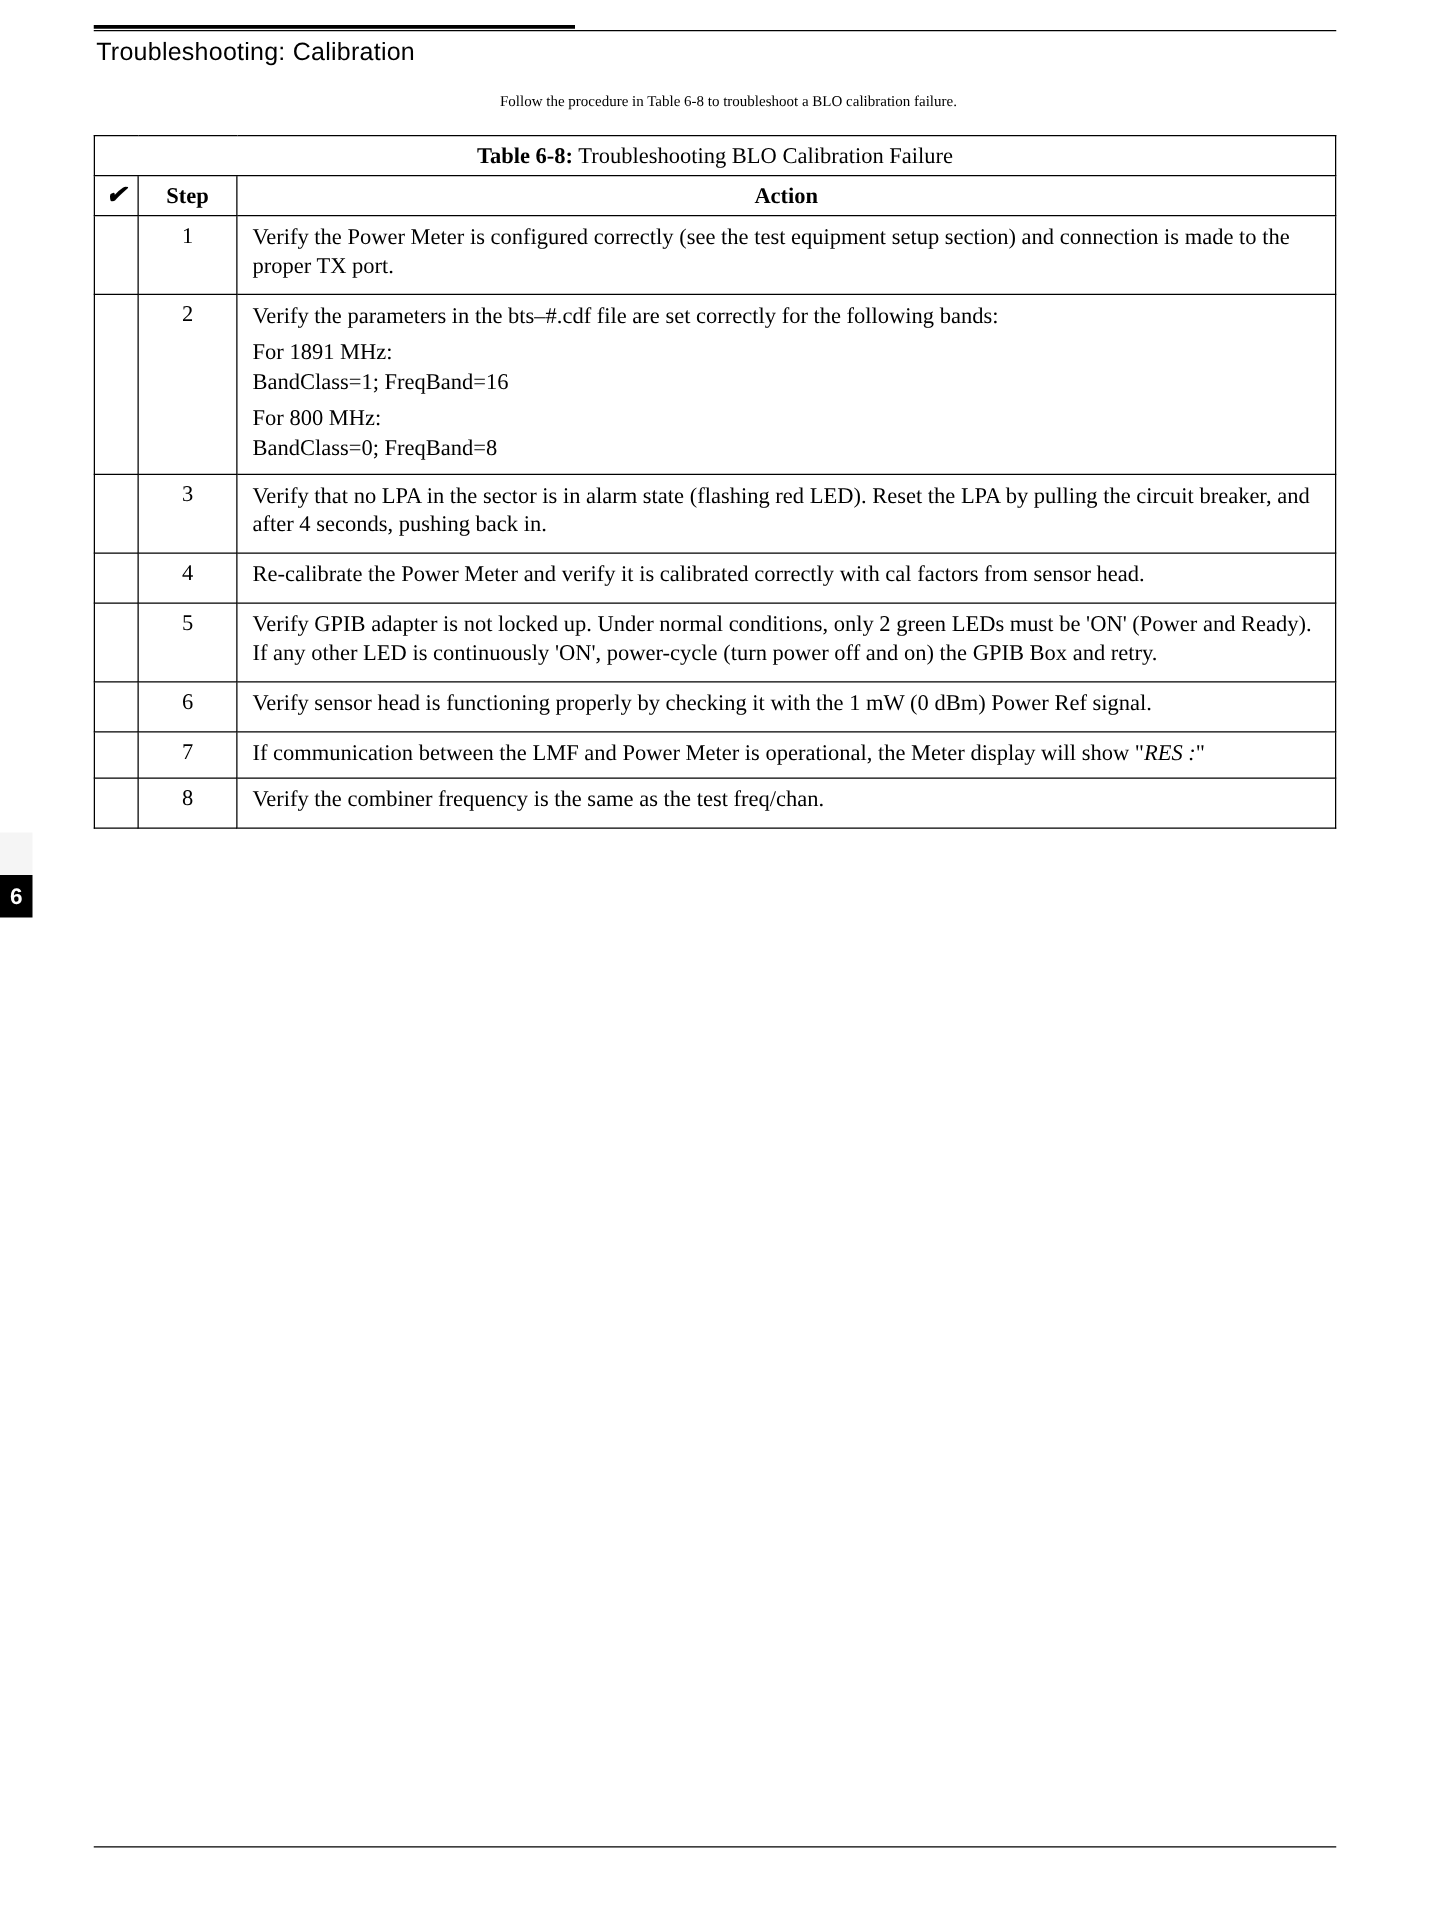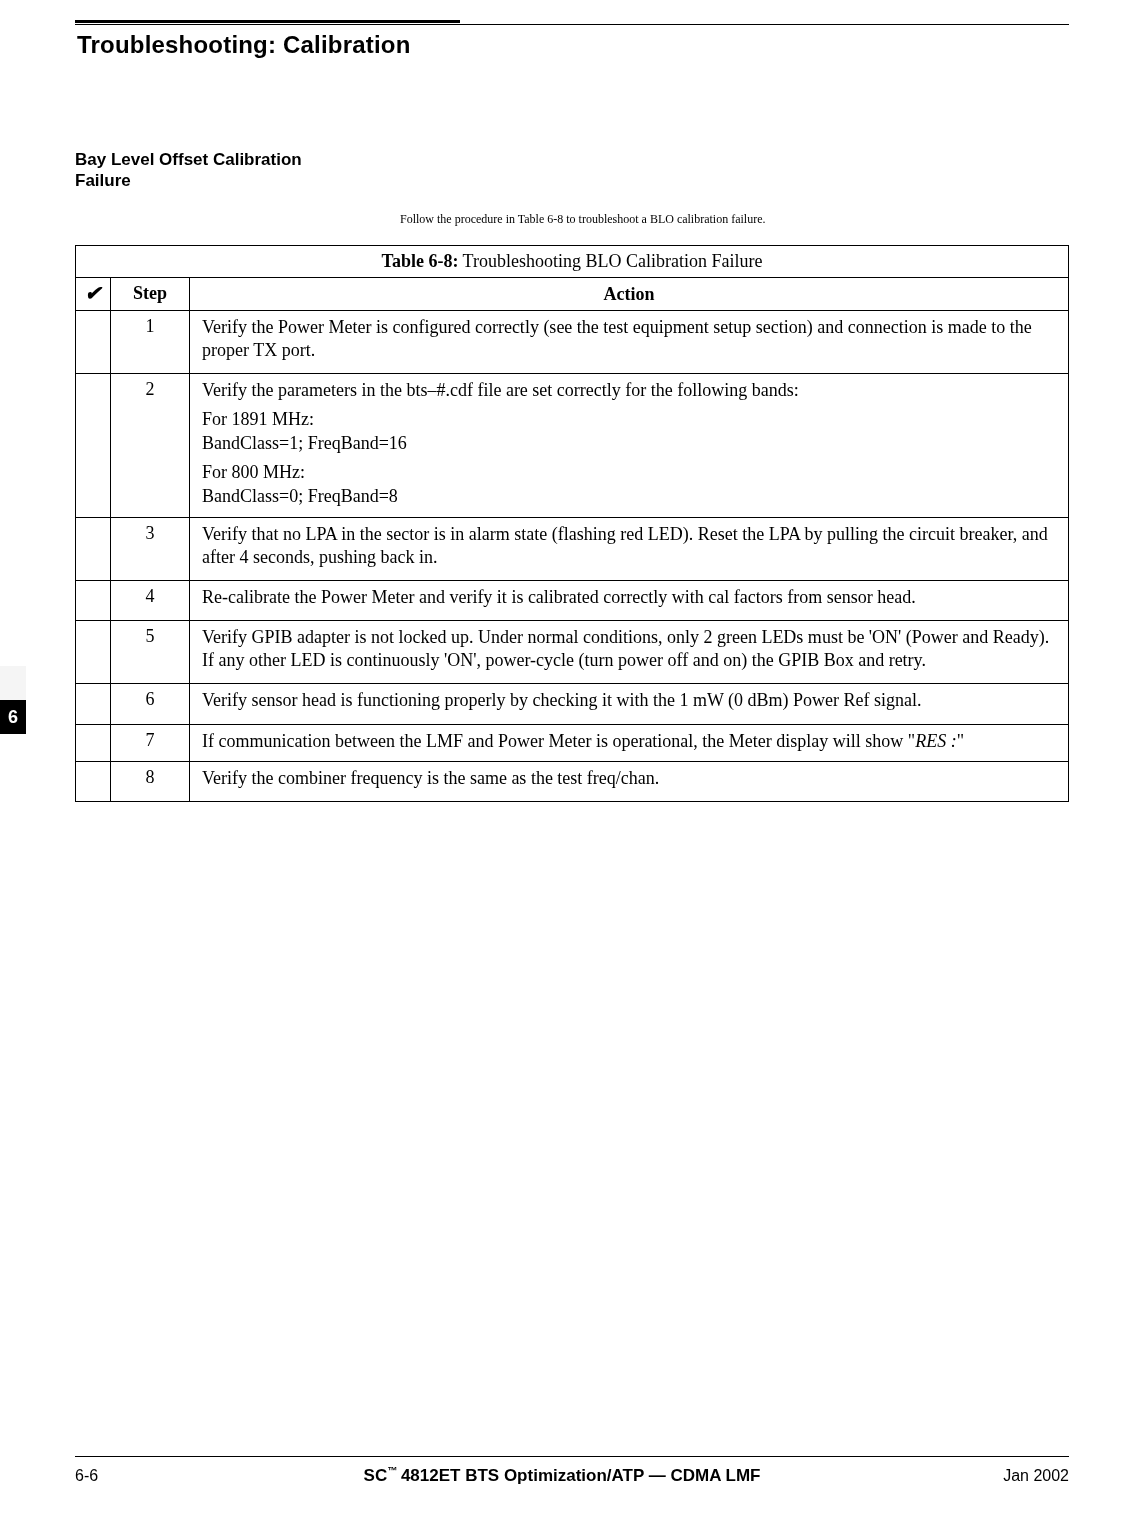--- a/index.html
+++ b/index.html
@@ -23,22 +23,22 @@
     border-top: 3px solid #000;
     width: 385px;
     margin-bottom: 1px;
   }
   .top-rule-thin {
     border-top: 1px solid #000;
     width: 100%;
   }
   .page-title {
     font-family: Arial, Helvetica, sans-serif;
-    font-weight: bold;
-    font-size: 24px;
+    font-weight: normal;
+    font-size: 20px;
     margin-top: 6px;
     margin-left: 2px;
     letter-spacing: 0.2px;
   }
   .section-heading {
     font-family: Arial, Helvetica, sans-serif;
     font-weight: bold;
     font-size: 17px;
     line-height: 1.25;
     margin-top: 90px;
@@ -167,21 +167,20 @@
   }
 </style>
 </head>
 <body>
 
 <div class="page">
   <div class="top-rule-thick"></div>
   <div class="top-rule-thin"></div>
   <div class="page-title">Troubleshooting: Calibration</div>
 
-  <div class="section-heading">Bay Level Offset Calibration Failure</div>
 
   <div class="intro">Follow the procedure in Table 6-8 to troubleshoot a BLO calibration failure.</div>
 
   <div class="table-wrap">
     <table>
       <tbody>
           <tr>
         <td colspan="3" class="table-title-cell">
           <span class="bold">Table 6-8:</span><span> Troubleshooting BLO Calibration Failure</span>
         </td>
@@ -254,20 +253,13 @@
         </tbody>
     </table>
   </div>
 </div>
 
 <div class="side-shadow"></div>
 <div class="side-tab">6</div>
 
 <div class="footer">
   <div class="footer-rule"></div>
-  <div class="footer-row">
-    <div class="footer-left">6-6</div>
-    <div class="footer-center">
-      <span>SC</span><span class="tm">™</span> <span>4812ET BTS Optimization/ATP — CDMA LMF</span>
-    </div>
-    <div class="footer-right">Jan 2002</div>
-  </div>
 </div>
 
 </body></html>

